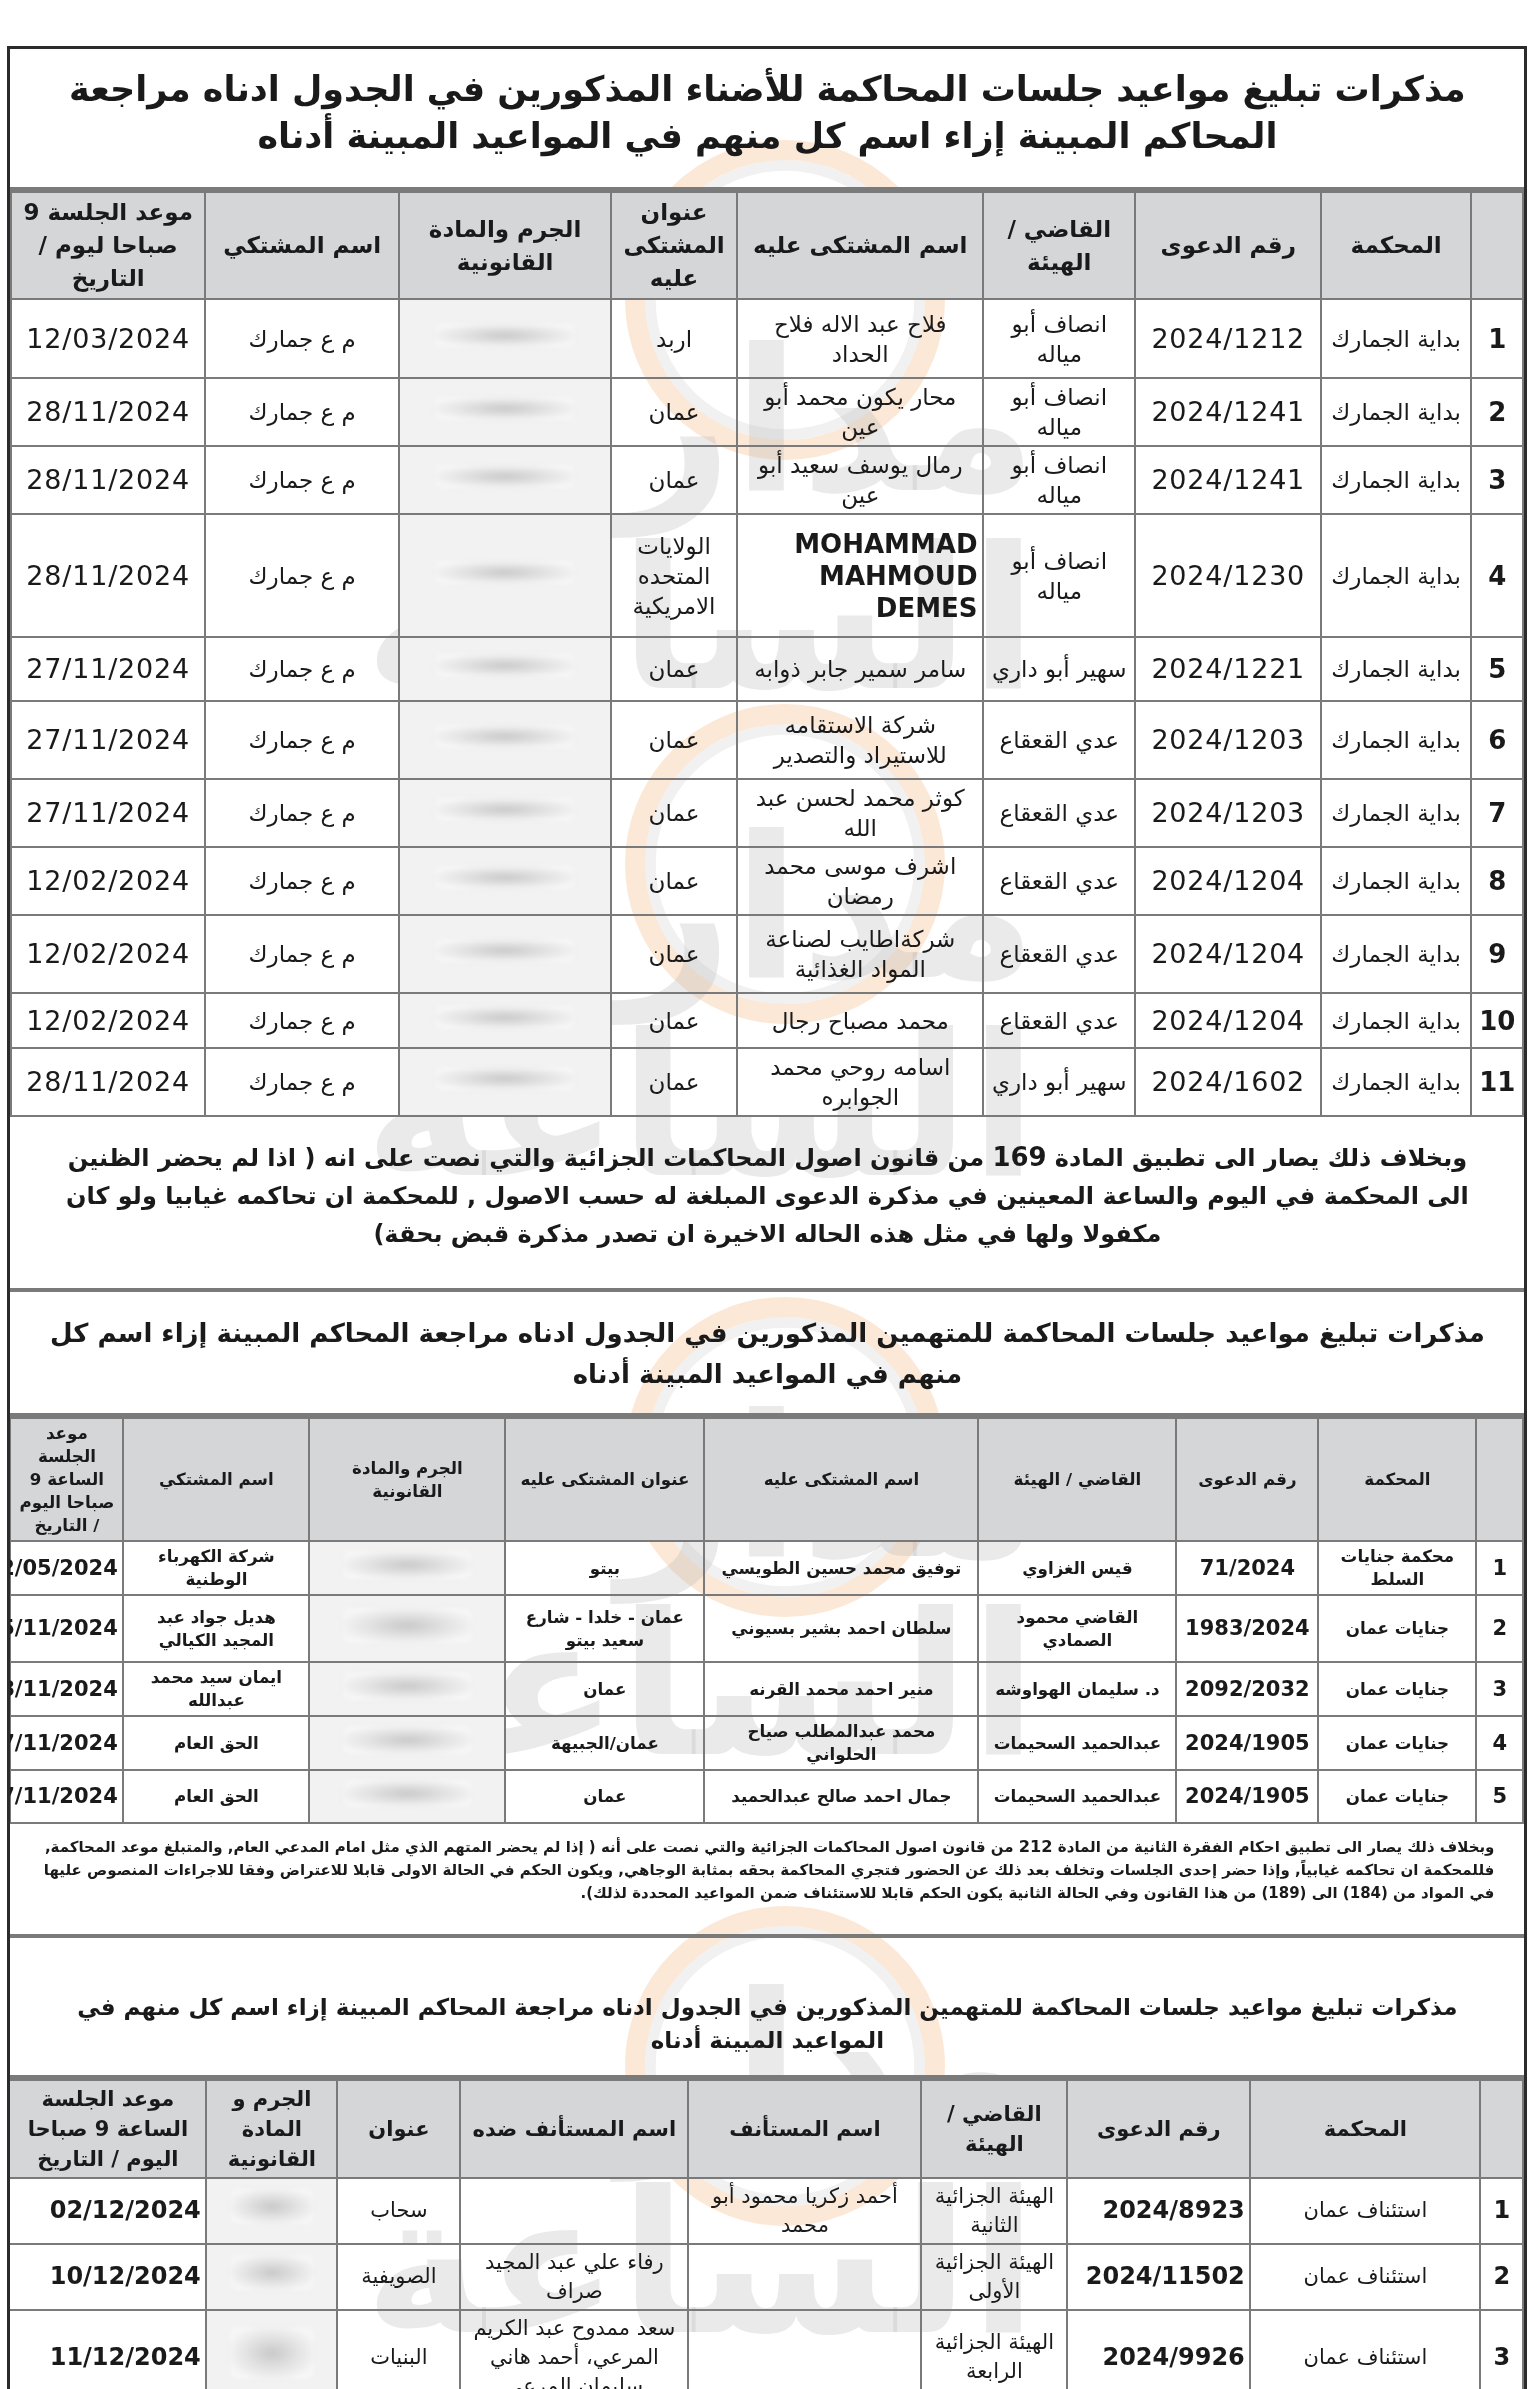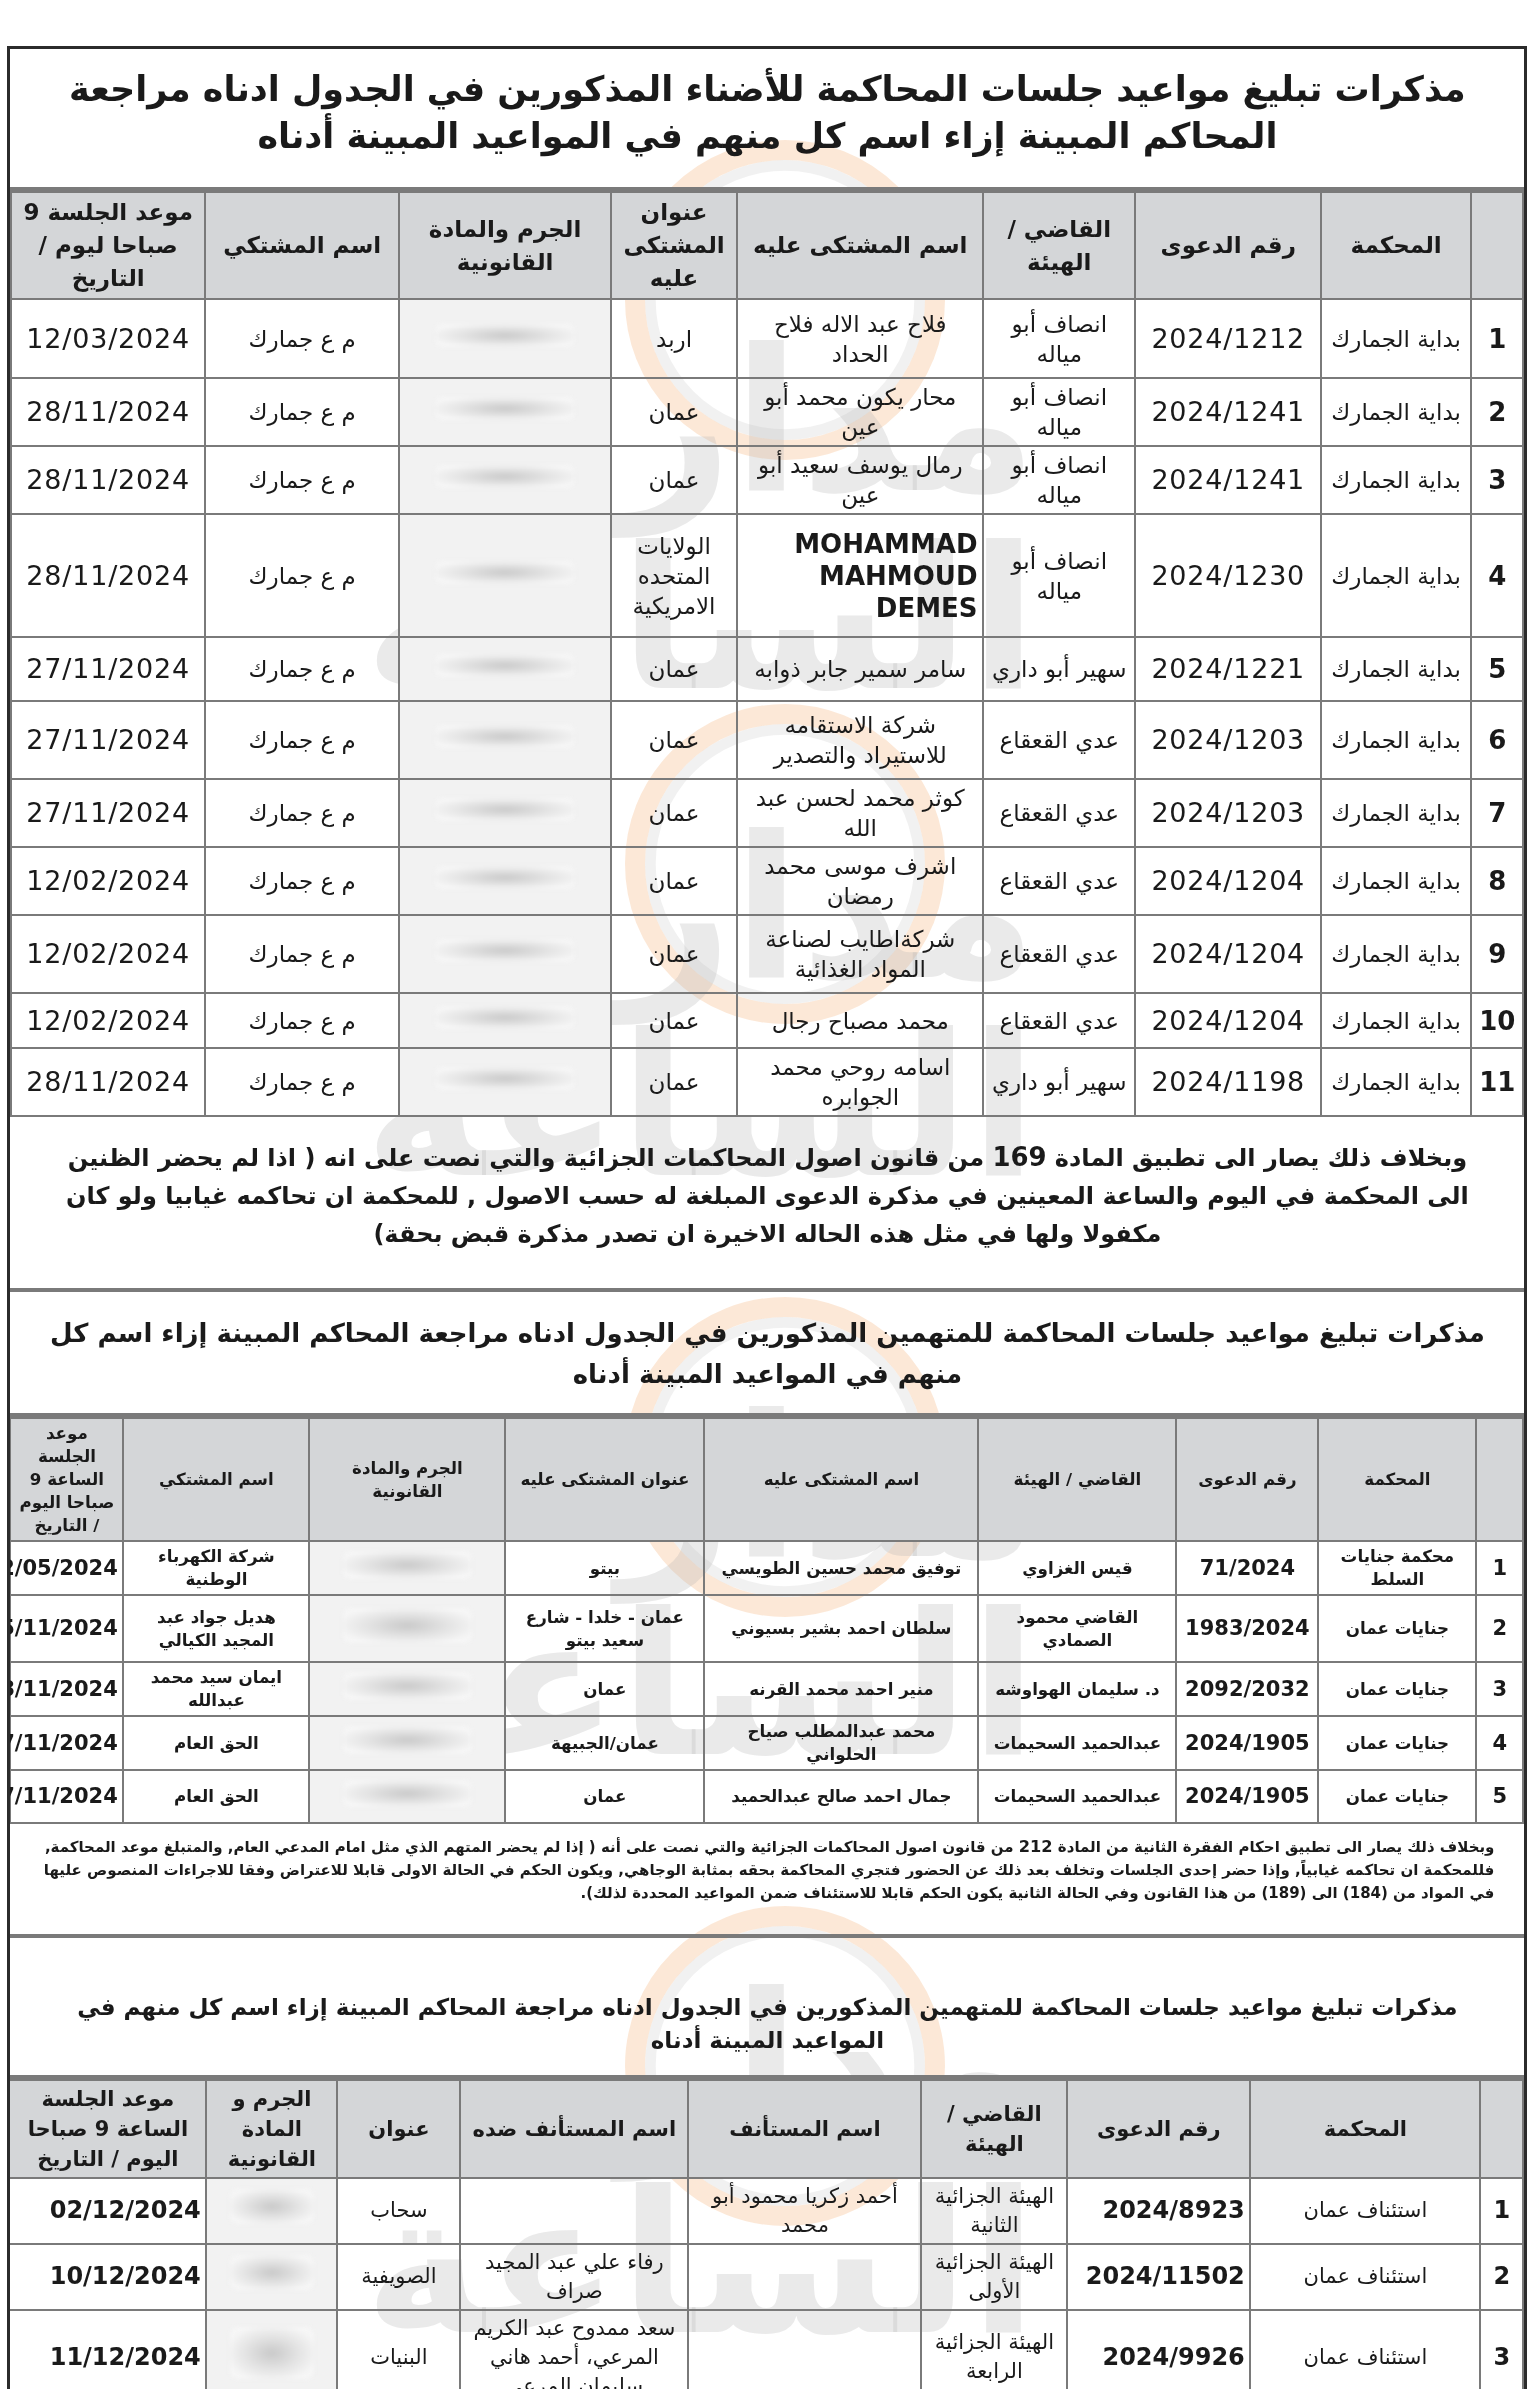--- a/index.html
+++ b/index.html
@@ -221,21 +221,21 @@
           <td>عدي القعقاع</td>
           <td>محمد مصباح رجال</td>
           <td>عمان</td>
           <td class="blurcell"><span class="blur"></span></td>
           <td>م ع جمارك</td>
           <td class="date">12/02/2024</td>
         </tr>
         <tr style="height:55px">
           <td class="num">11</td>
           <td>بداية الجمارك</td>
-          <td class="case">2024/1198</td>
+          <td class="case">2024/1602</td>
           <td>سهير أبو داري</td>
           <td>اسامه روحي محمد الجوابره</td>
           <td>عمان</td>
           <td class="blurcell"><span class="blur"></span></td>
           <td>م ع جمارك</td>
           <td class="date">28/11/2024</td>
         </tr>
       </tbody>
     </table>
     <p class="note n1"><span>وبخلاف ذلك يصار الى تطبيق المادة </span><span class="hl">169</span><span> من قانون اصول المحاكمات الجزائية والتي نصت على انه ( اذا لم يحضر الظنين الى المحكمة في اليوم والساعة المعينين في مذكرة الدعوى المبلغة له حسب الاصول , للمحكمة ان تحاكمه غيابيا ولو كان مكفولا ولها في مثل هذه الحاله الاخيرة ان تصدر مذكرة قبض بحقة)</span></p>

